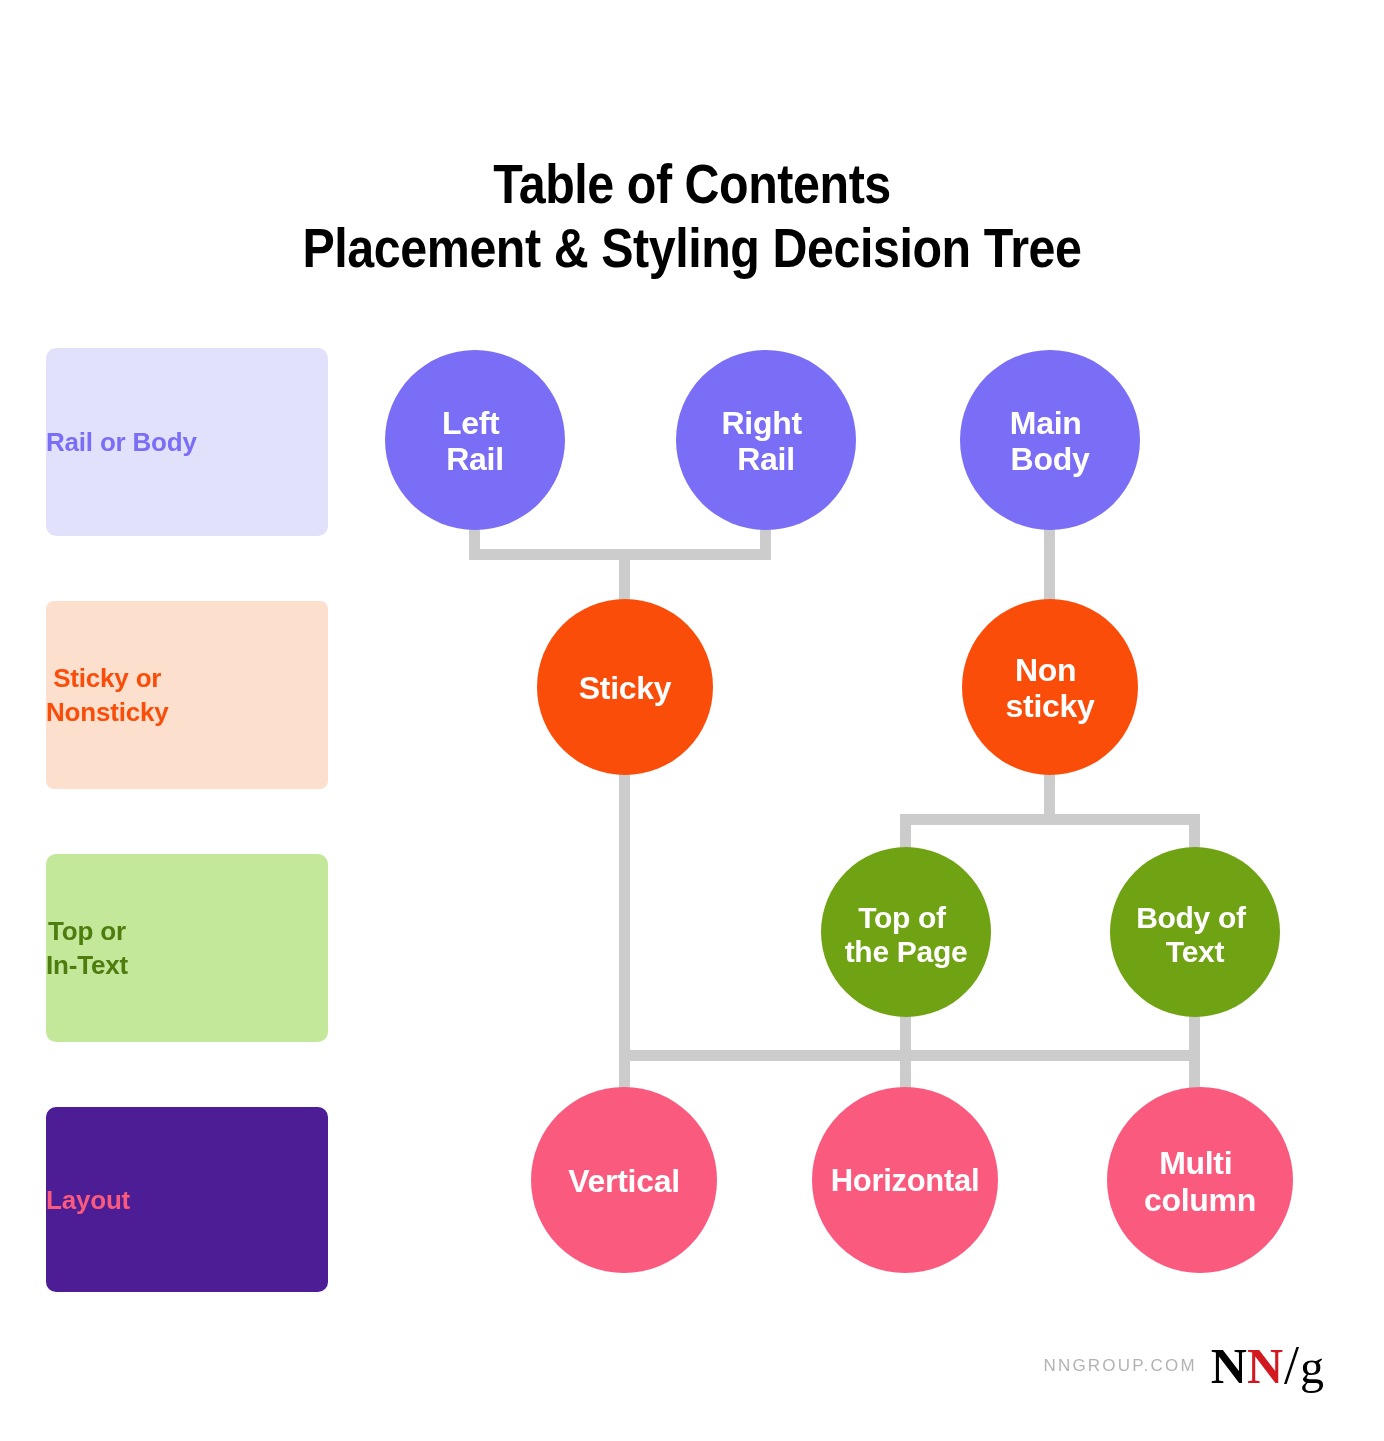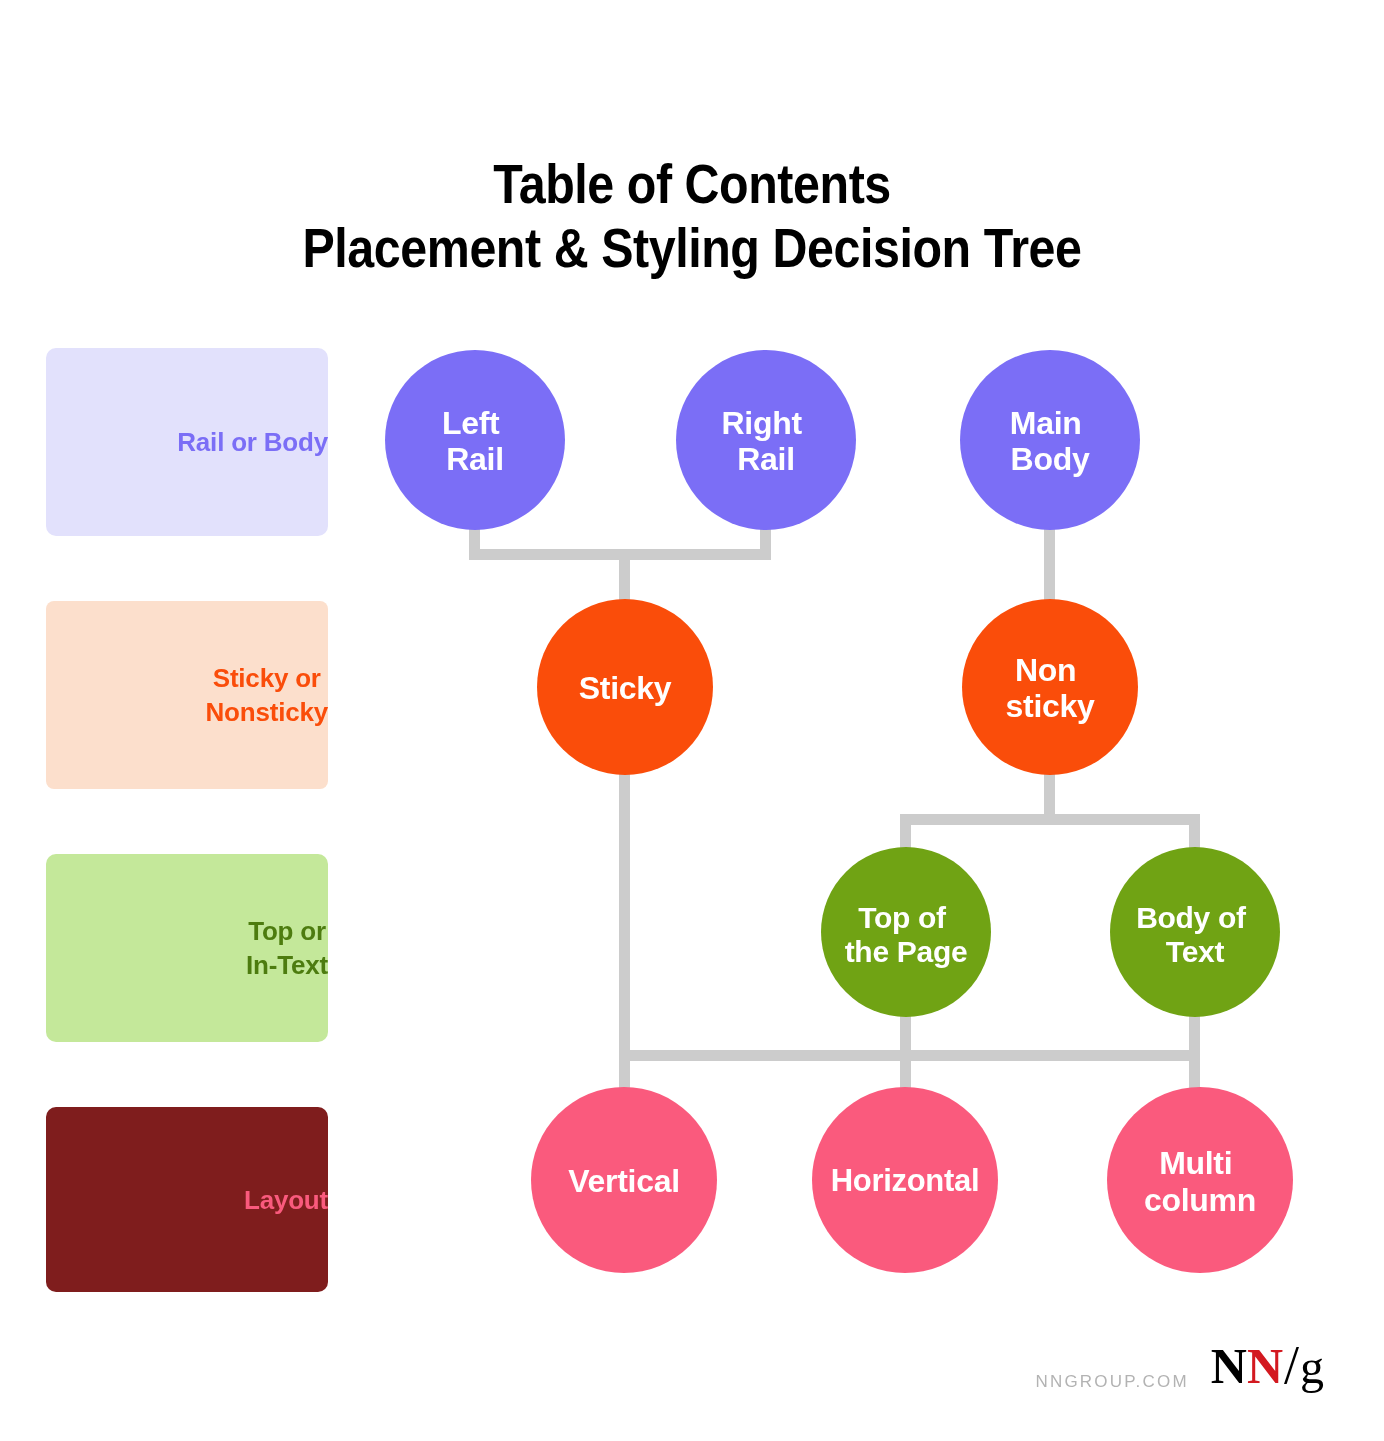--- a/index.html
+++ b/index.html
@@ -48,21 +48,21 @@
     position: absolute;
     left: 46px;
     top: 348px;
     width: 282px;
   }
   .legend-box {
     width: 282px;
     border-radius: 10px;
     display: flex;
     align-items: center;
-    justify-content: flex-end;
+    justify-content: flex-start;
     text-align: center;
     box-sizing: border-box;
     font-weight: bold;
     font-size: 26px;
     line-height: 34px;
     letter-spacing: -0.2px;
   }
   .legend-box + .legend-box { margin-top: 65px; }
   .lb-h188 { height: 188px; }
   .lb-h185 { height: 185px; }
@@ -85,22 +85,22 @@
   .nl-32 { font-size: 32px; }
   .nl-31 { font-size: 31px; }
   .nl-30 { font-size: 30px; }
 
   
   .footer {
     position: absolute;
     right: 60px;
     top: 1340px;
     display: flex;
-    align-items: flex-end;
-    gap: 22px;
+    align-items: center;
+    gap: 14px;
   }
   .footer-url {
     font-size: 17px;
     letter-spacing: 2.2px;
     color: #b3b3b3;
     font-family: "Liberation Sans", sans-serif;
   }
   .logo {
     font-family: "Liberation Serif", serif;
     font-weight: bold;
@@ -147,21 +147,21 @@
       </span>
     </div>
 
     <div class="legend-box lb-h188" style="background:#C4E89A; color:#4d7c0f;">
       <span>
         <span>Top or</span><br>
         <span>In-Text</span>
       </span>
     </div>
 
-    <div class="legend-box lb-h185" style="background:#7f1d1d; color:#FA5A7D;">
+    <div class="legend-box lb-h185" style="background:#4c1d95; color:#FA5A7D;">
       <span>Layout</span>
     </div>
 
   </div>
 
   <svg id="diagram" viewBox="0 0 1384 1441" width="1384" height="1441">
 
     <g fill="#CCCCCC">
 
       <rect x="469" y="520" width="11" height="40"></rect>

